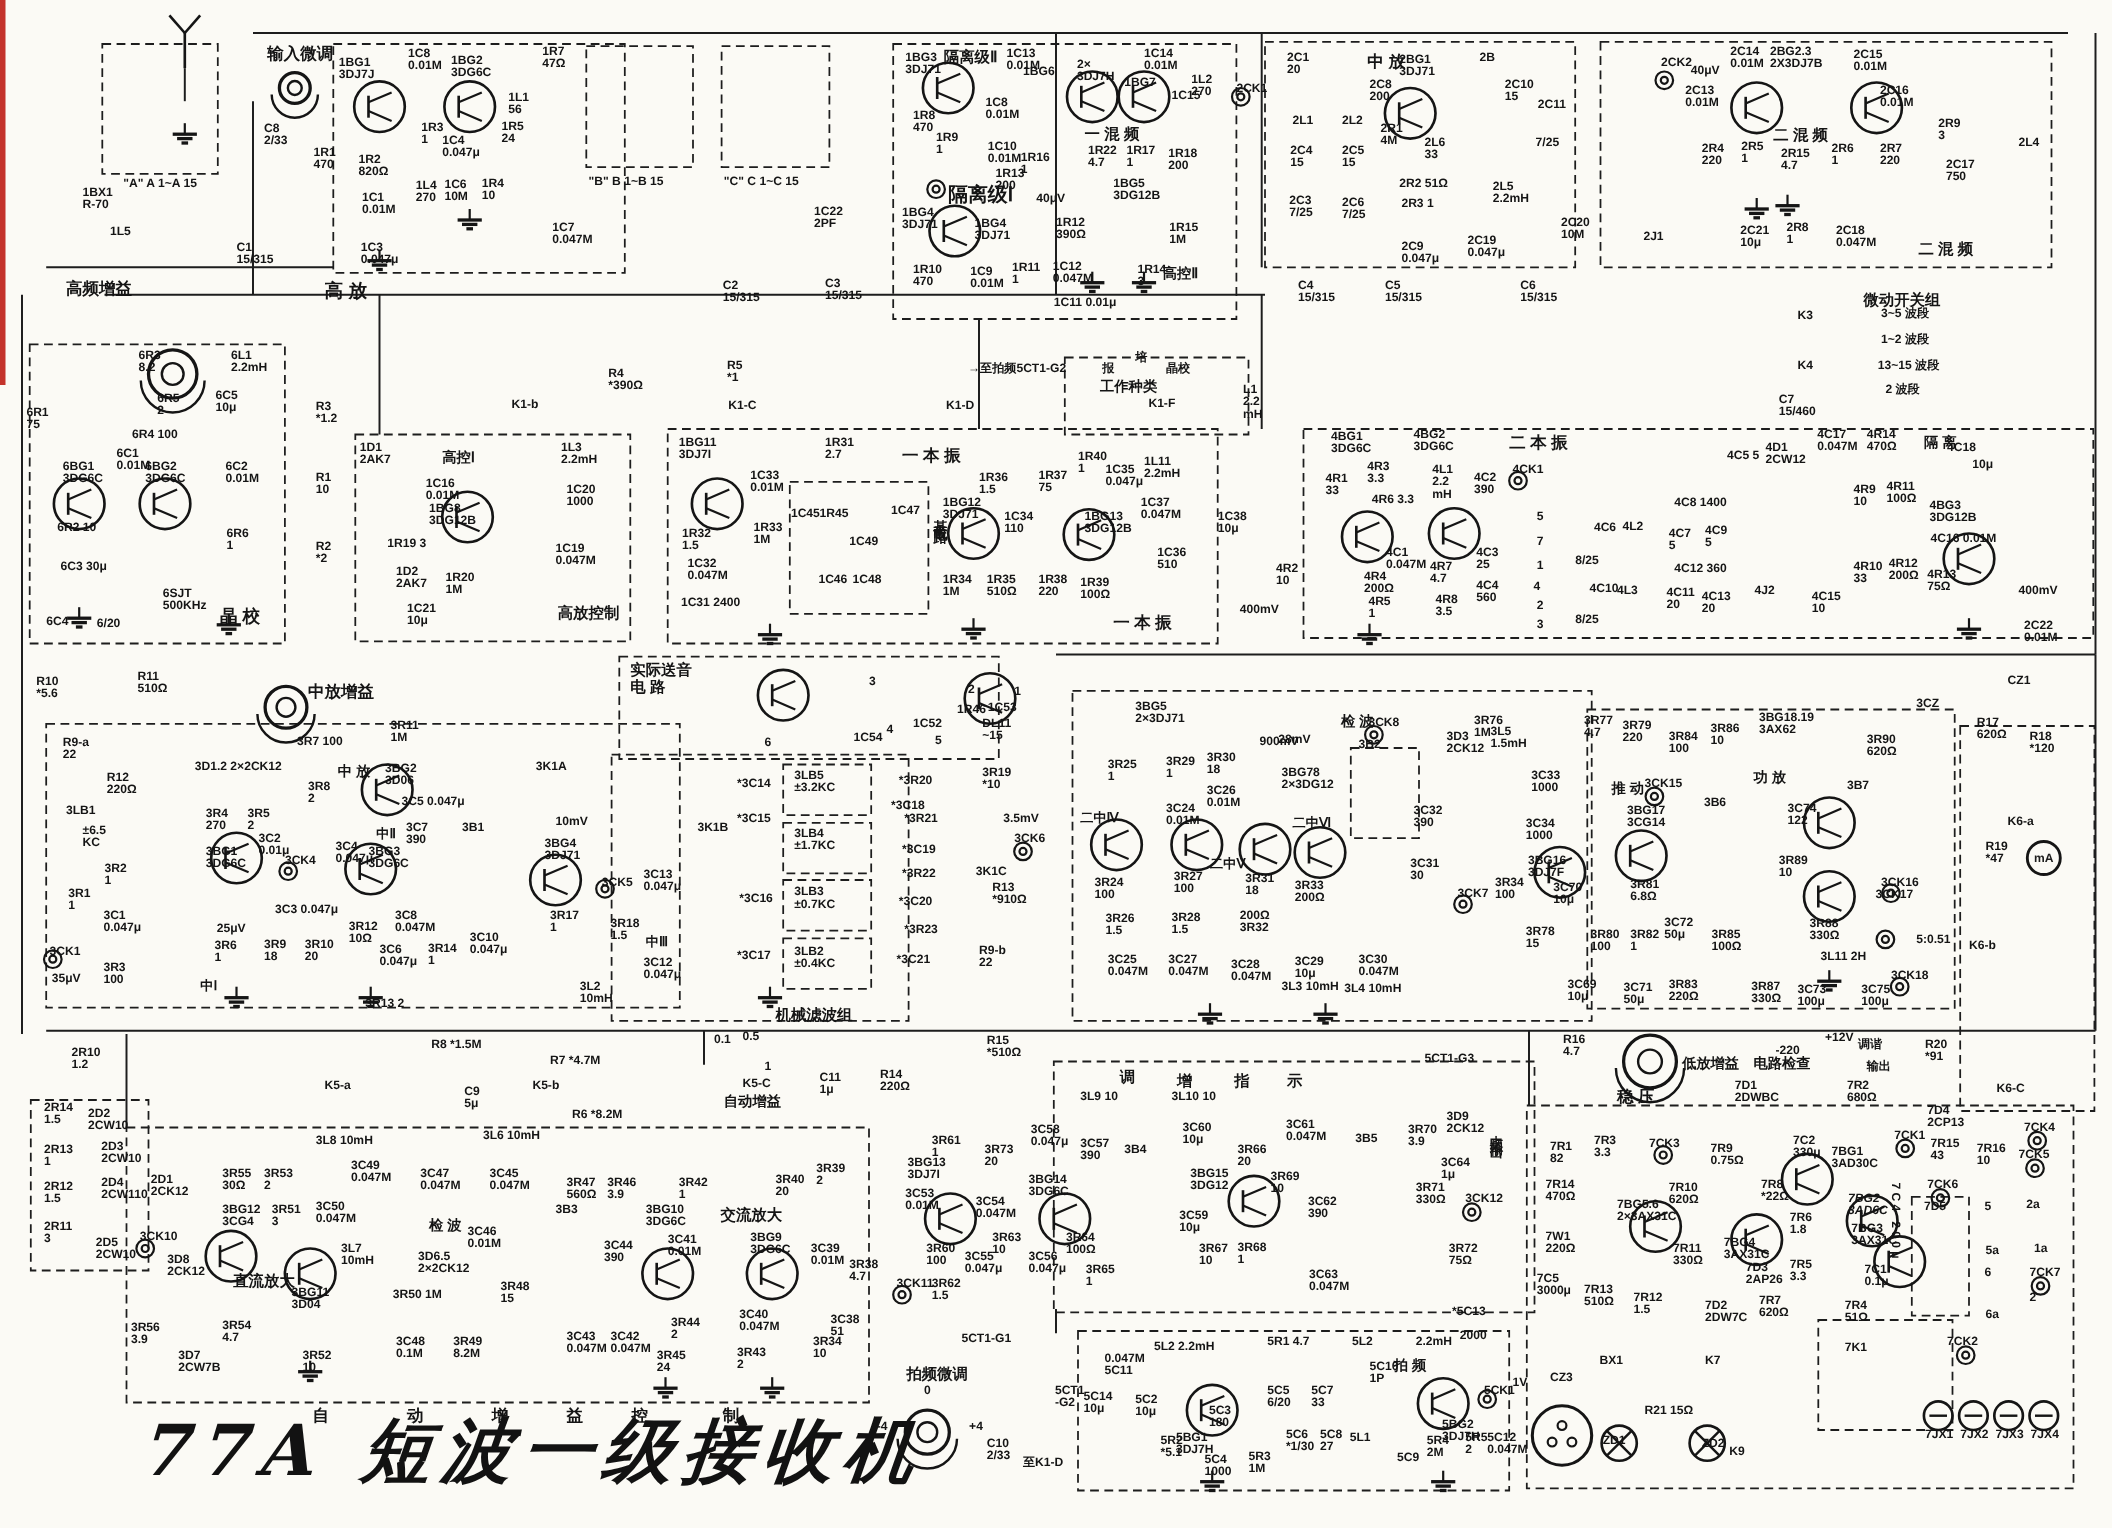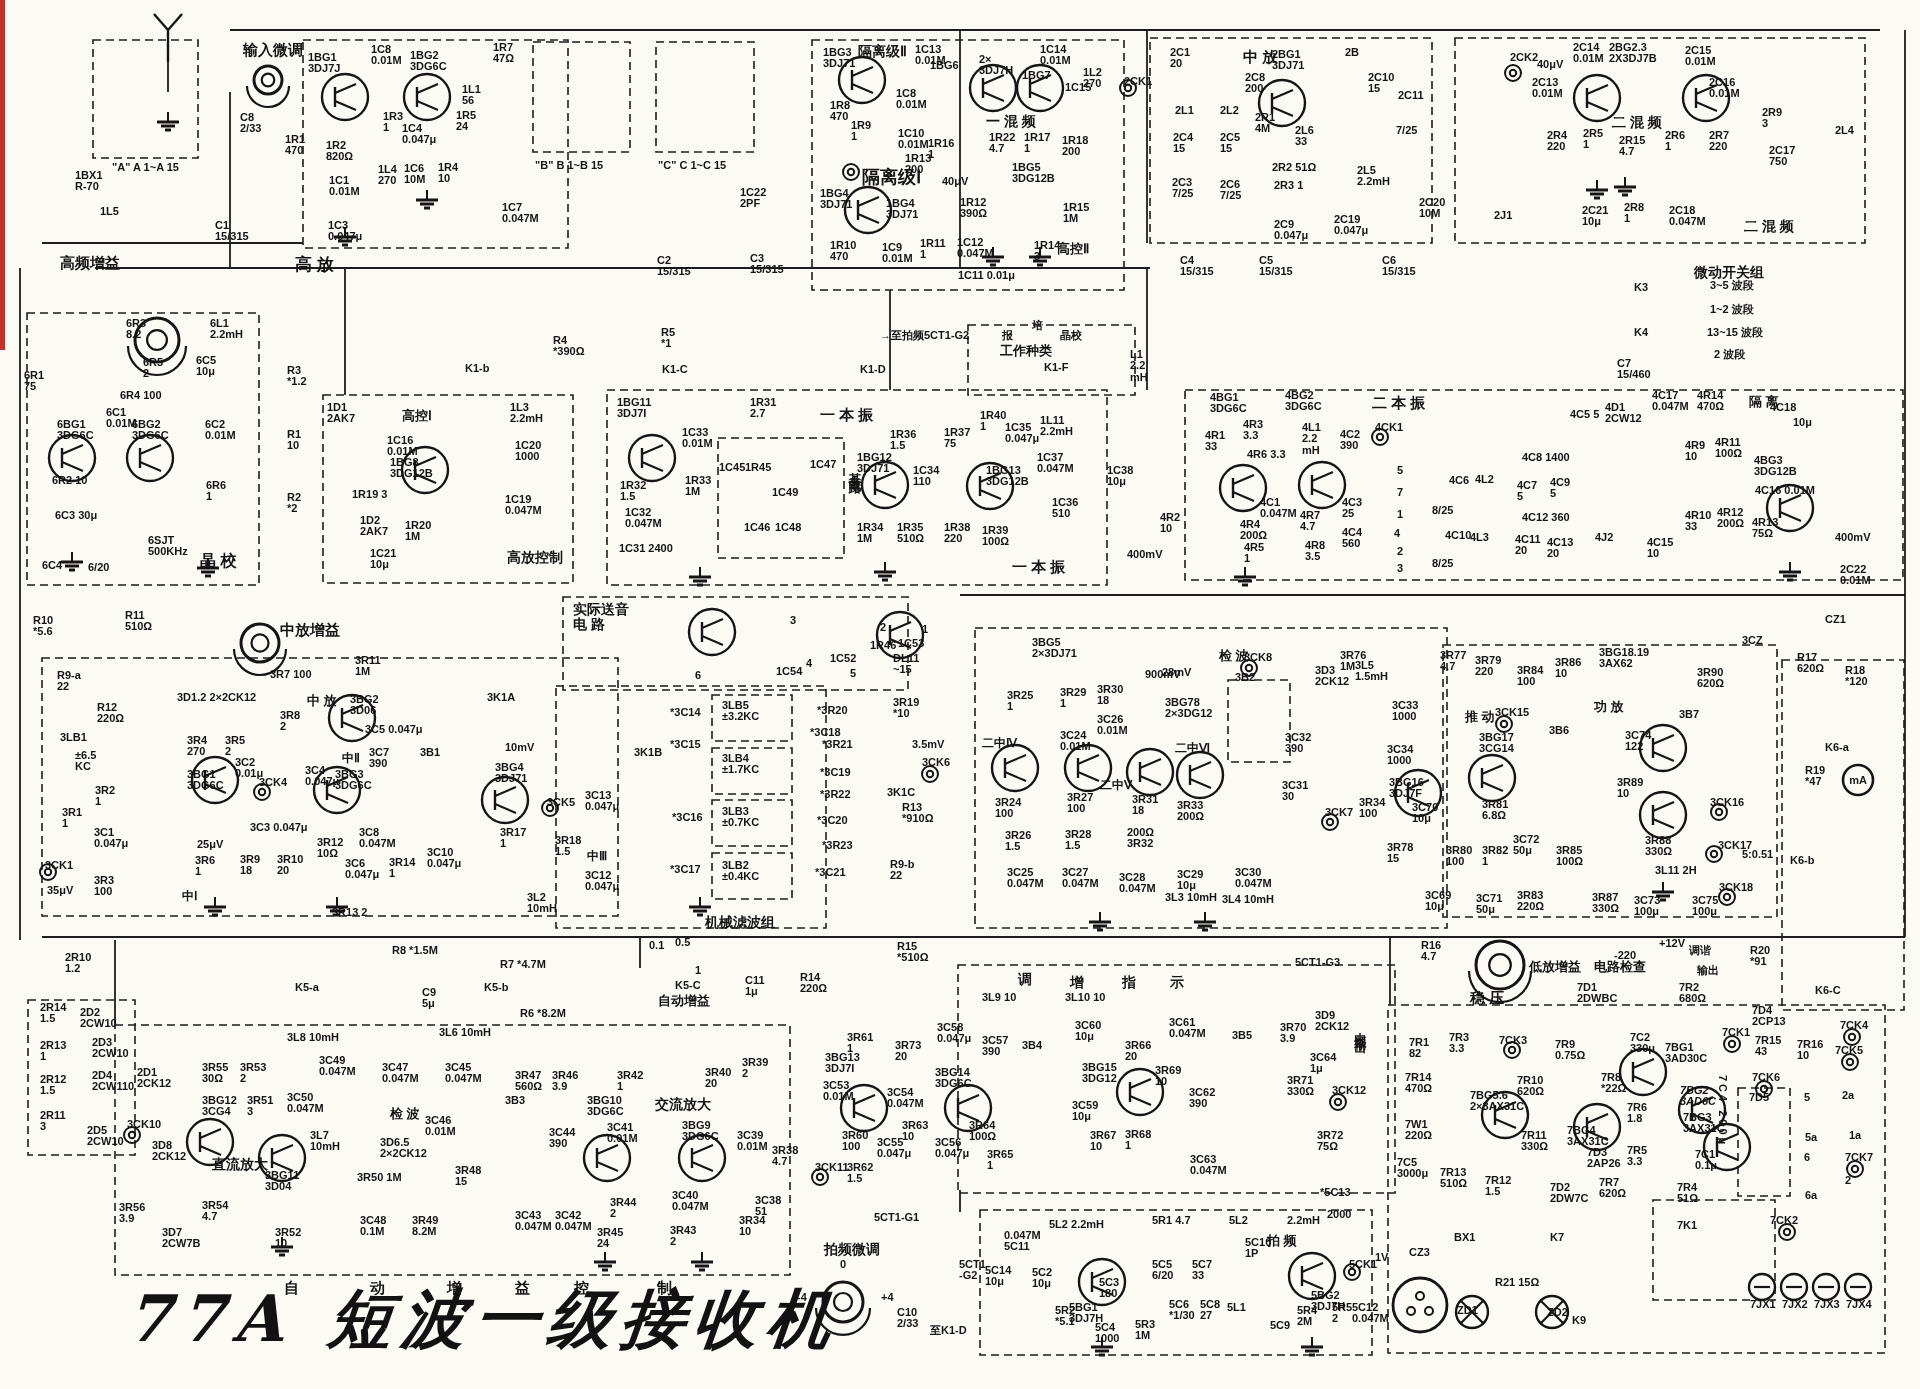--- a/index.html
+++ b/index.html
@@ -1105,21 +1105,21 @@
 50μ</div>
       <div class="lbl" style="left: 1446px; top: 845px;">3R80
 100</div>
       <div class="lbl" style="left: 1482px; top: 845px;">3R82
 1</div>
       <div class="lbl" style="left: 1556px; top: 845px;">3R85
 100Ω</div>
       <div class="lbl" style="left: 1645px; top: 835px;">3R88
 330Ω</div>
       <div class="lbl" style="left: 1710px; top: 797px;">3CK16</div>
-      <div class="lbl" style="left: 1705px; top: 840px; margin-left: 13px;">3CK17</div>
+      <div class="lbl" style="left: 1705px; top: 808px;">3CK17</div>
       <div class="lbl" style="left: 1655px; top: 865px;">3L11 2H</div>
       <div class="lbl" style="left: 1719px; top: 882px;">3CK18</div>
       <div class="lbl" style="left: 1742px; top: 849px;">5:0.51</div>
       <div class="lbl" style="left: 1517px; top: 890px;">3R83
 220Ω</div>
       <div class="lbl" style="left: 1592px; top: 892px;">3R87
 330Ω</div>
       <div class="lbl" style="left: 1634px; top: 895px;">3C73
 100μ</div>
       <div class="lbl" style="left: 1692px; top: 895px;">3C75

